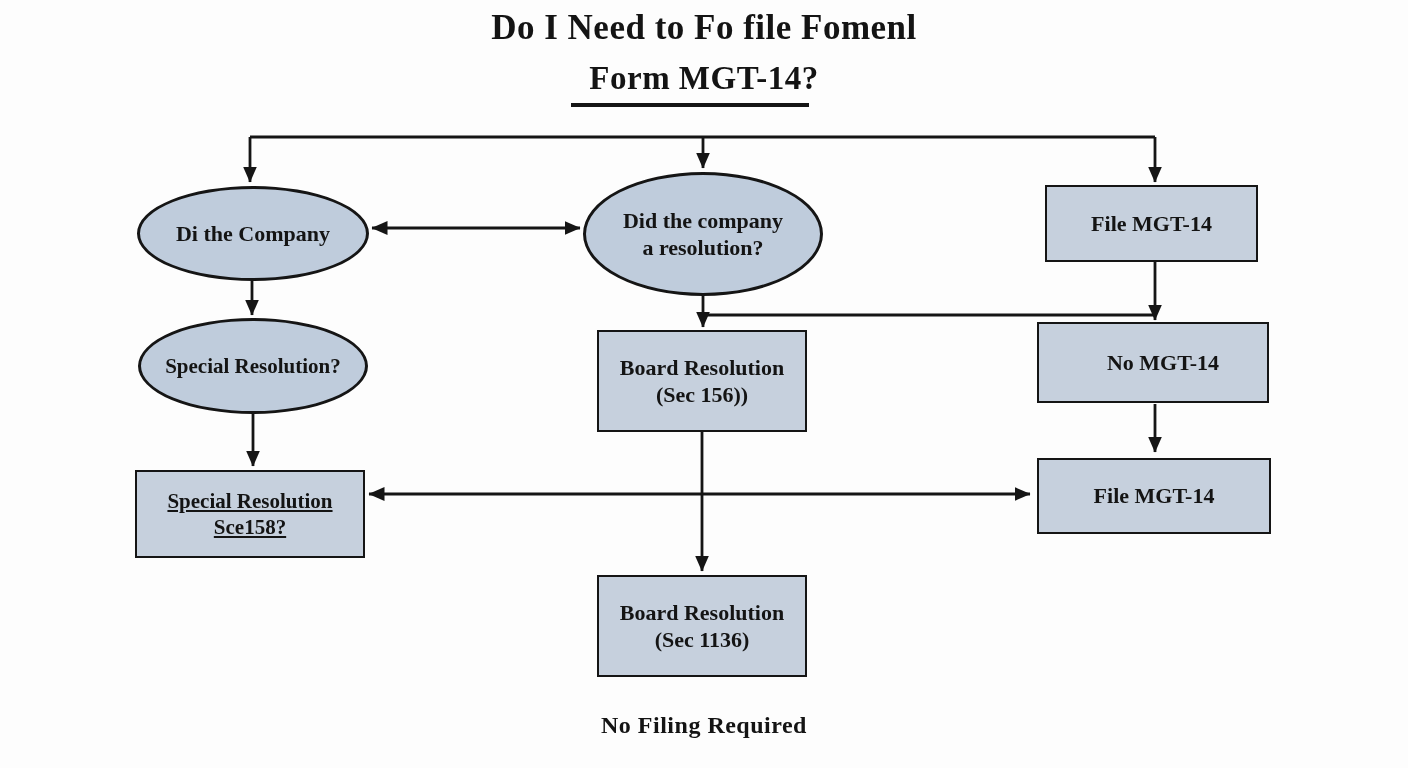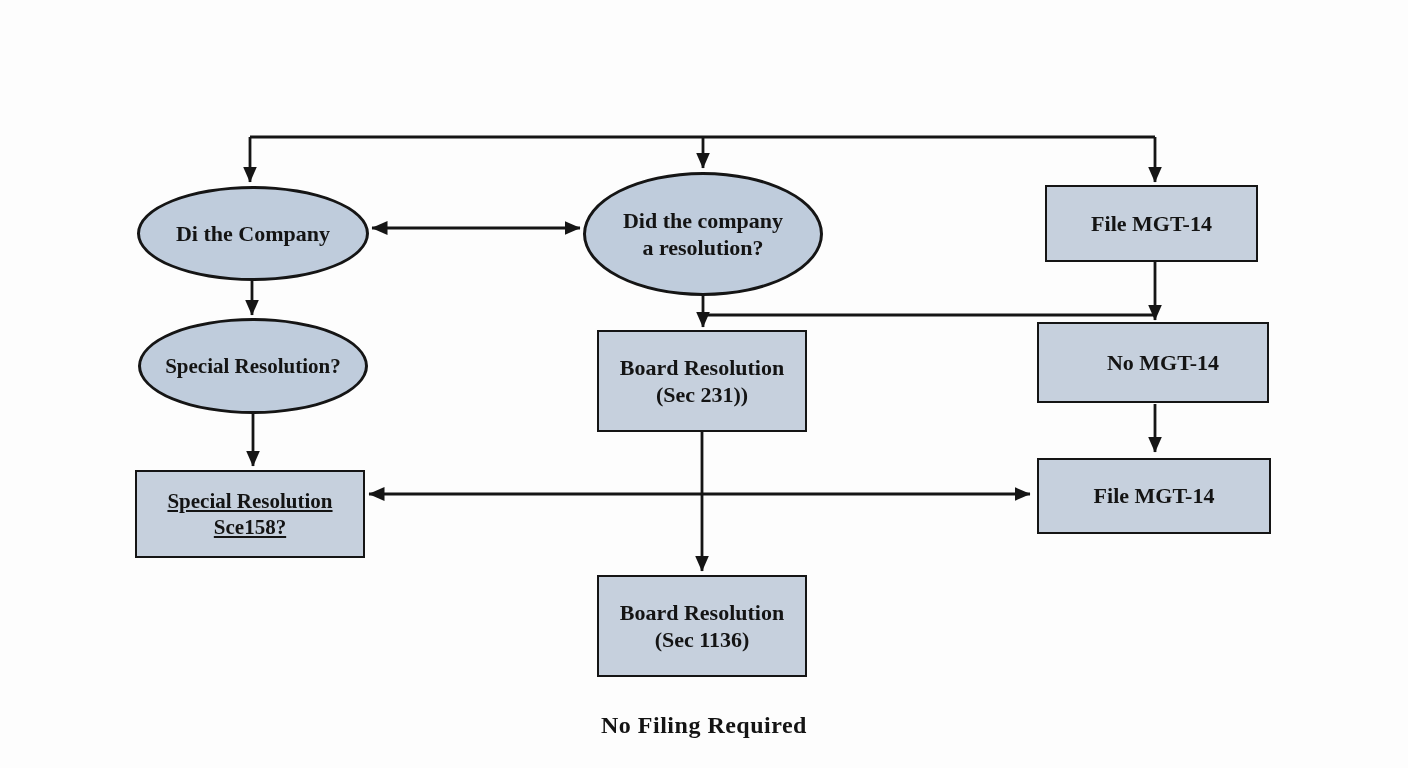--- a/index.html
+++ b/index.html
@@ -68,20 +68,25 @@
     position:absolute;left:0;top:712px;width:1408px;
     text-align:center;
     font-size:24px;font-weight:bold;letter-spacing:.5px;
   }
 </style>
 </head>
 <body>
 
 <div class="canvas">
 
+  <div class="title-block">
+    <div class="title-line1">Do I Need to Fo file Fomenl</div>
+    <div class="title-line2">Form MGT-14?</div>
+    <div class="title-underline"></div>
+  </div>
 
   <svg class="connectors" viewBox="0 0 1408 768">
     <defs>
       <marker id="arrow" markerUnits="userSpaceOnUse" markerWidth="18" markerHeight="16" refX="15.5" refY="7" orient="auto-start-reverse">
         <path class="arrowhead-shape" d="M0,0 L16,7 L0,14 Z"></path>
       </marker>
     </defs>
     <path class="edge" d="M250,137 H1155"></path>
     <path class="edge" d="M250,137 V182" marker-end="url(#arrow)"></path>
     <path class="edge" d="M703,137 V168" marker-end="url(#arrow)"></path>
@@ -109,21 +114,21 @@
   <div class="node" style="left:1045px;top:185px;width:213px;height:77px;">
     <span class="line">File MGT-14</span>
   </div>
 
   <div class="node ellipse" style="left:138px;top:318px;width:230px;height:96px;font-size:21px;justify-content:center;">
     <span class="line">Special Resolution?</span>
   </div>
 
   <div class="node" style="left:597px;top:330px;width:210px;height:102px;">
     <span class="line">Board Resolution</span>
-    <span class="line">(Sec 231))</span>
+    <span class="line">(Sec 156))</span>
   </div>
 
   <div class="node" style="left:1037px;top:322px;width:232px;height:81px;padding-left:20px;">
     <span class="line">No MGT-14</span>
   </div>
 
   <div class="node" style="left:135px;top:470px;width:230px;height:88px;font-size:21px;text-decoration:underline;">
     <span class="line">Special Resolution</span>
     <span class="line">Sce158?</span>
   </div>

